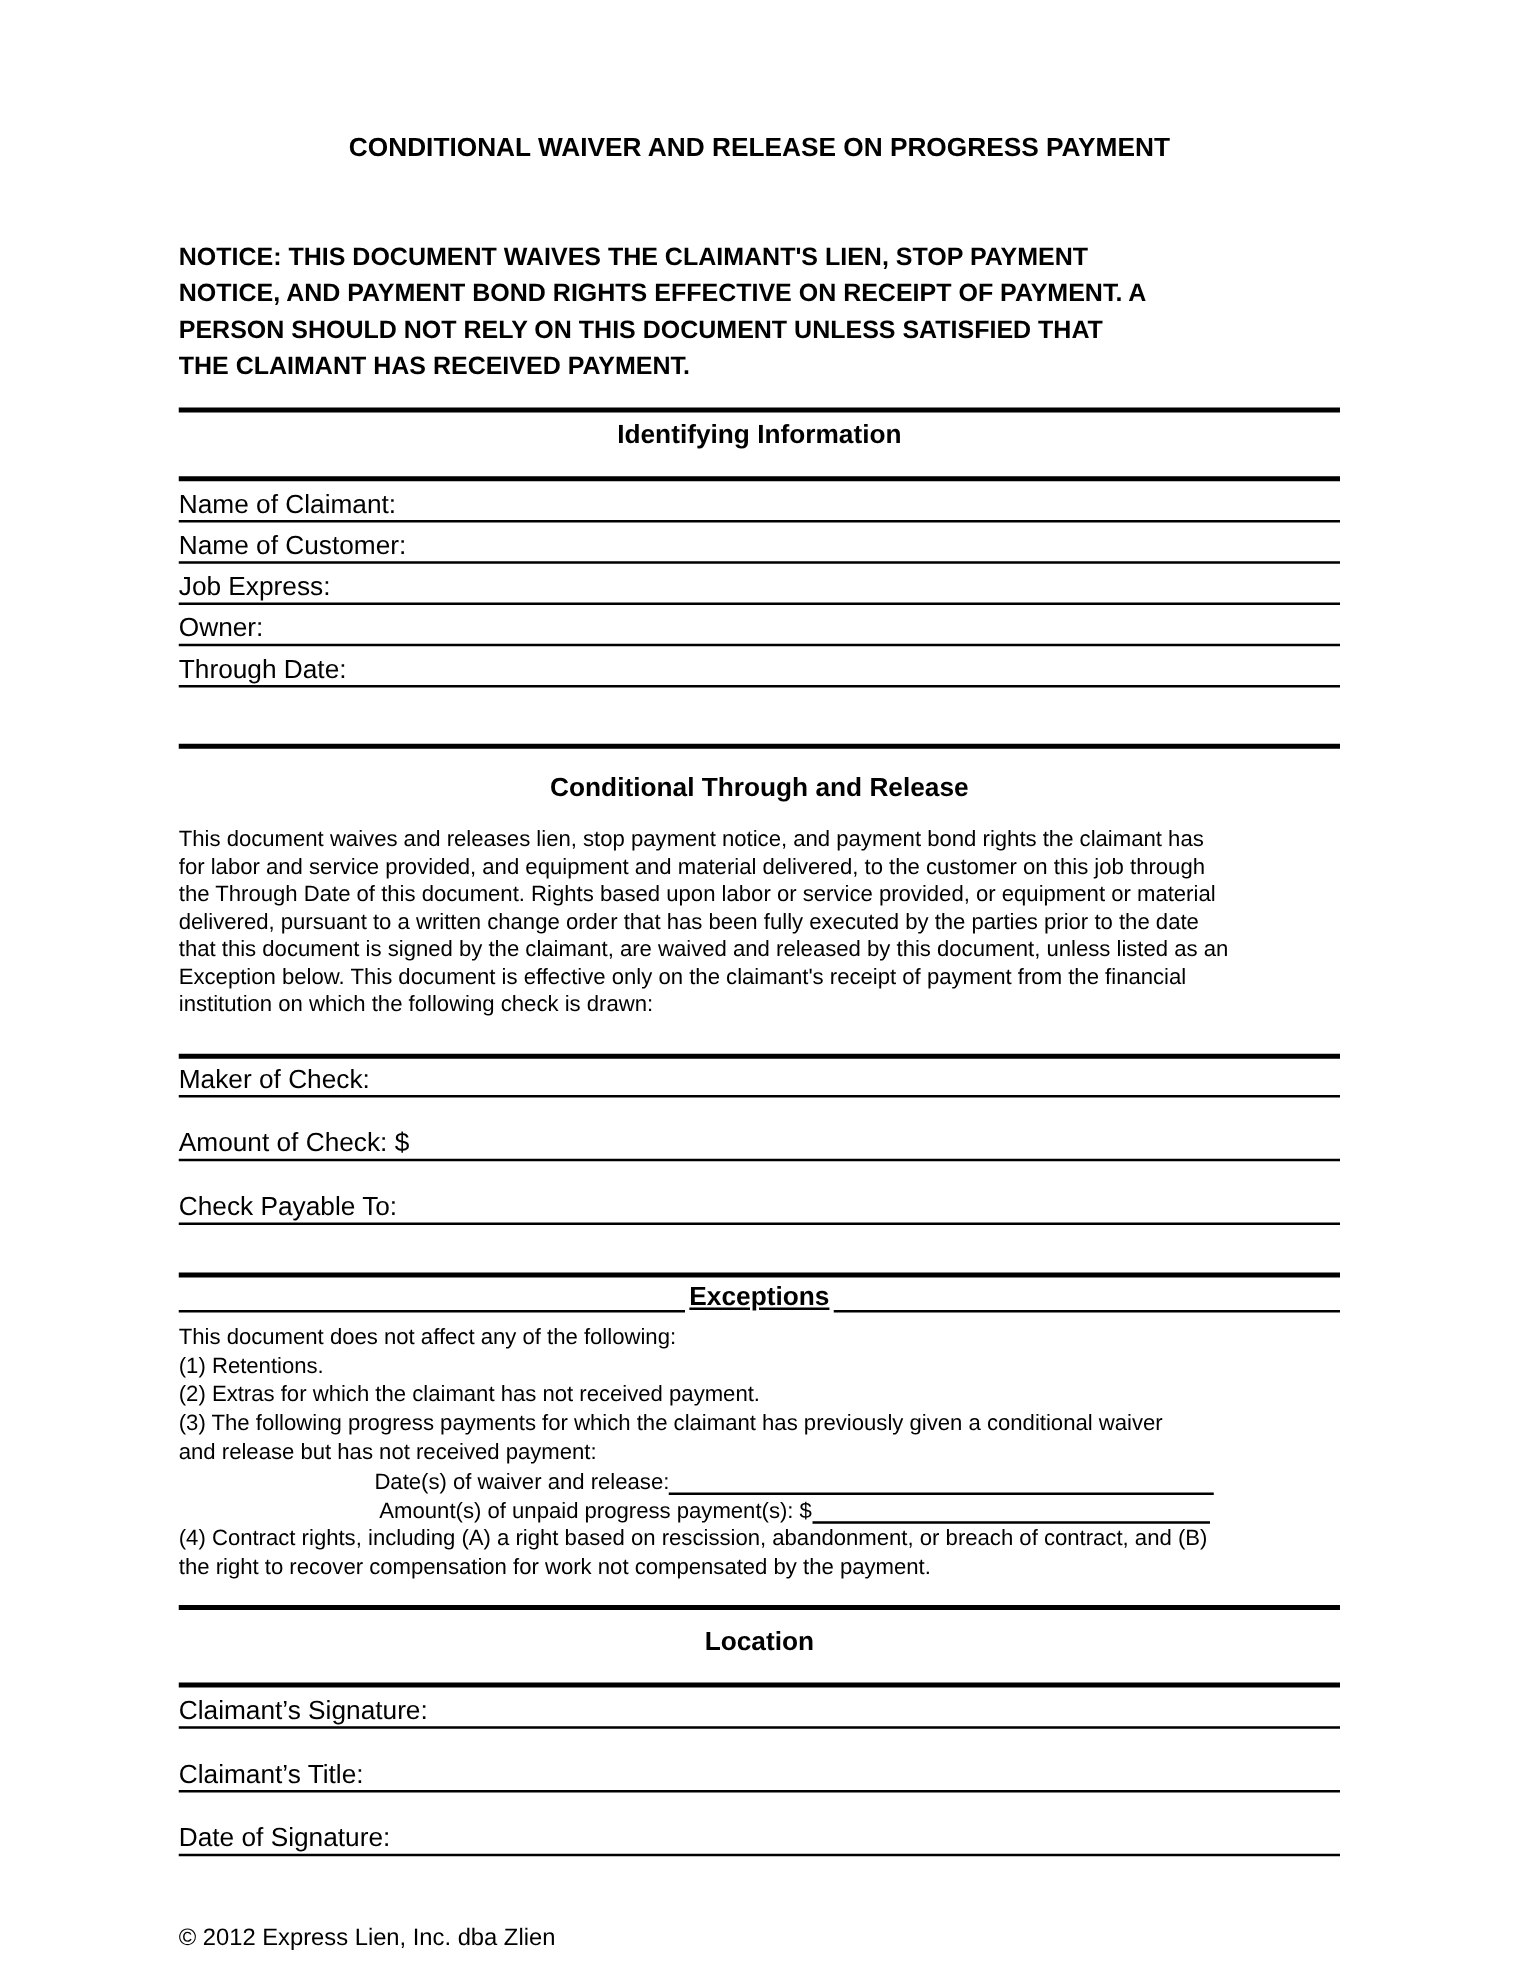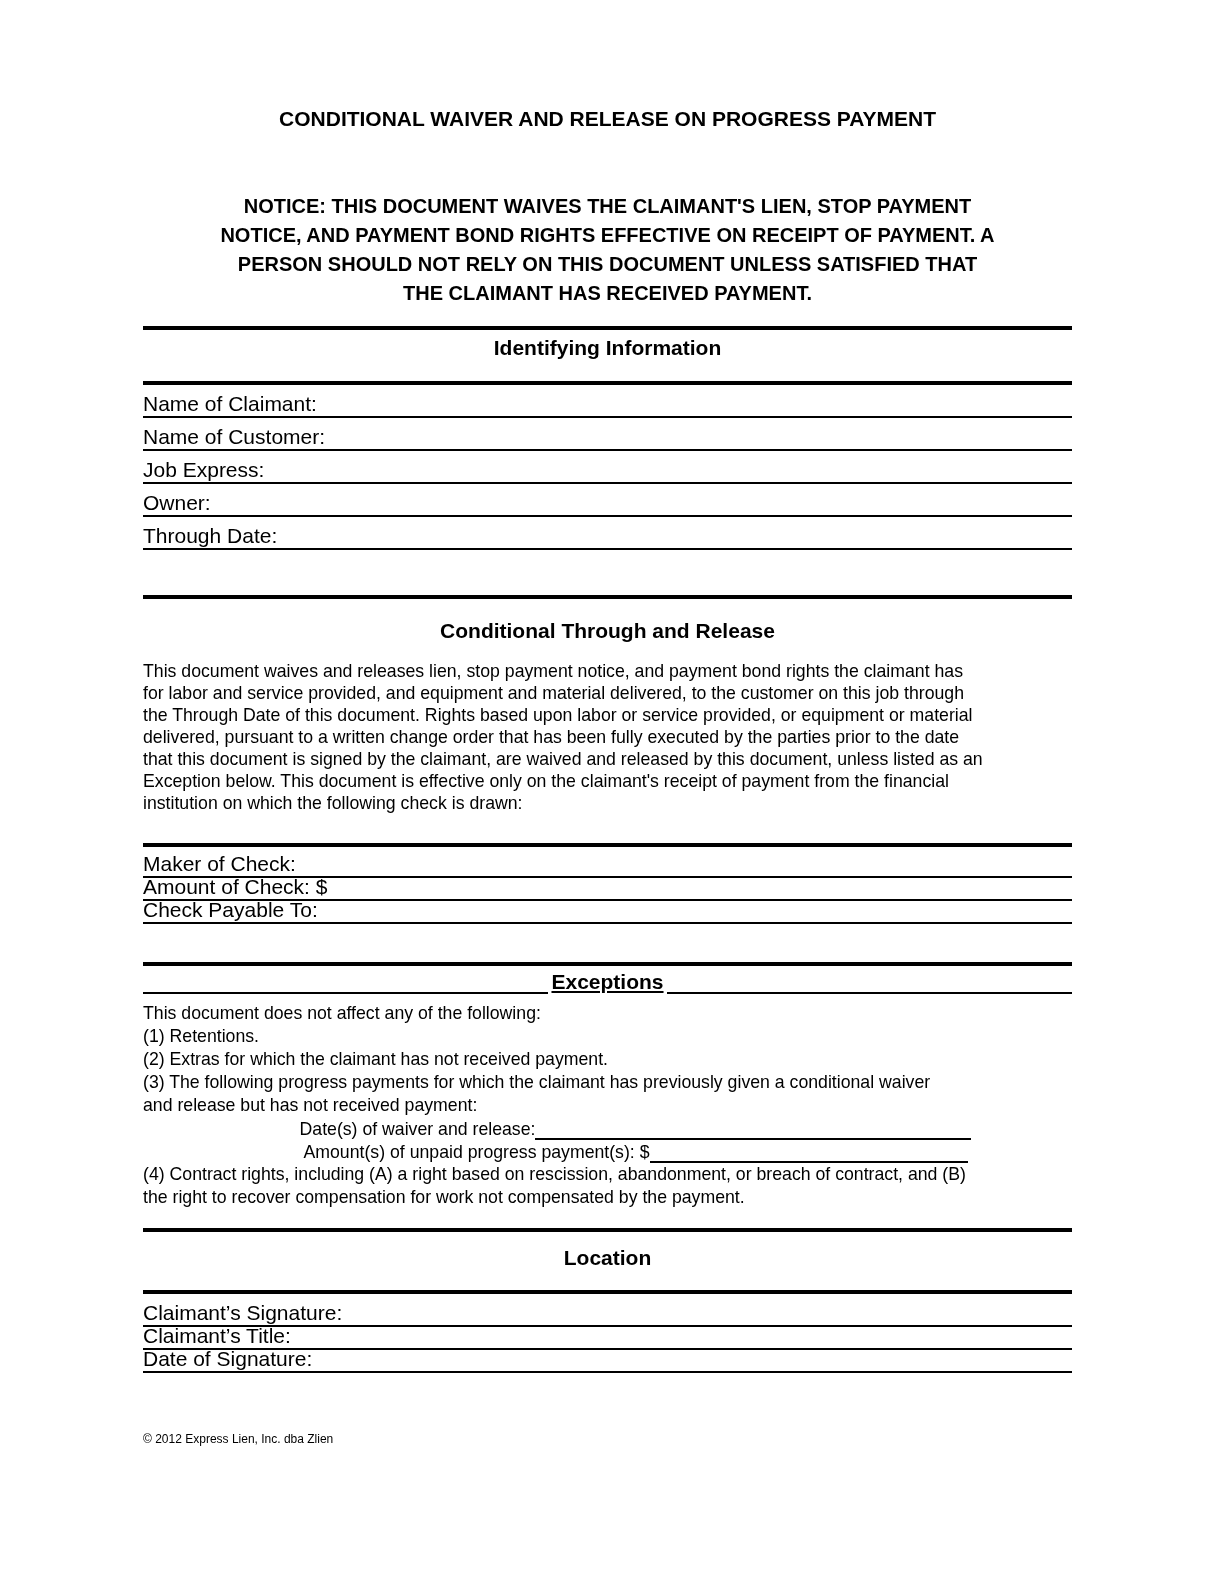--- a/index.html
+++ b/index.html
@@ -28,21 +28,20 @@
     font-weight: 700;
     white-space: nowrap;
   }
 
   .notice {
     margin: 60px 0 0 0;
     font-size: 20px;
     line-height: 29px;
     font-weight: 700;
     white-space: pre-line;
-    text-align: center;
   }
 
   .rule {
     height: 4px;
     background: #000000;
   }
   .r1 { margin-top: 18px; }
   .r2 { margin-top: 20px; }
   .r3 { margin-top: 45px; }
   .r4 { margin-top: 29px; }
@@ -61,21 +60,21 @@
   .head-waiver { margin-top: 18px; }
   .head-signature { margin-top: 12px; }
 
   
   .frow {
     display: flex;
     align-items: flex-end;
     border-bottom: 2px solid #000000;
     height: 33px;
   }
-  .frow.tall { height: 23px; align-items: flex-end; }
+  .frow.tall { height: 51px; align-items: flex-end; }
   .frow.first-check { height: 31px; }
   .flabel {
     font-size: 21px;
     line-height: 25px;
     white-space: nowrap;
   }
   .ffill {
     flex: 1;
     align-self: stretch;
   }
@@ -129,21 +128,21 @@
   }
   .subfill {
     border-bottom: 2px solid #000000;
     align-self: stretch;
   }
   .subfill.w1 { width: 436px; }
   .subfill.w2 { width: 318px; }
 
   .footer {
     margin: 54px 0 0 0;
-    font-size: 12px;
+    font-size: 19px;
     line-height: 24px;
   }
 </style>
 </head>
 <body>
 
 <div class="doc">
 
   <h1 class="title">CONDITIONAL WAIVER AND RELEASE ON PROGRESS PAYMENT</h1>
 

